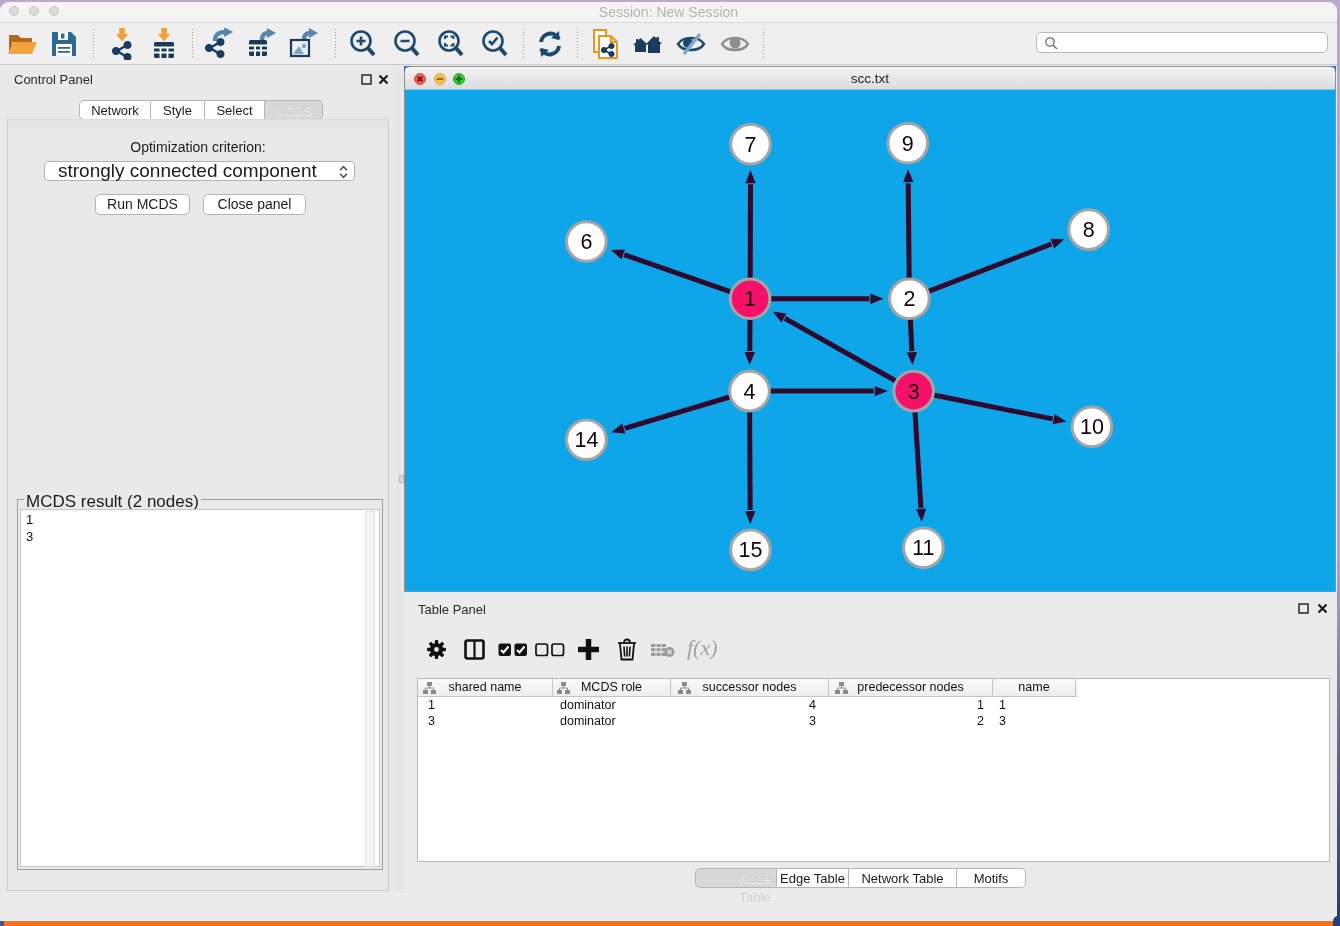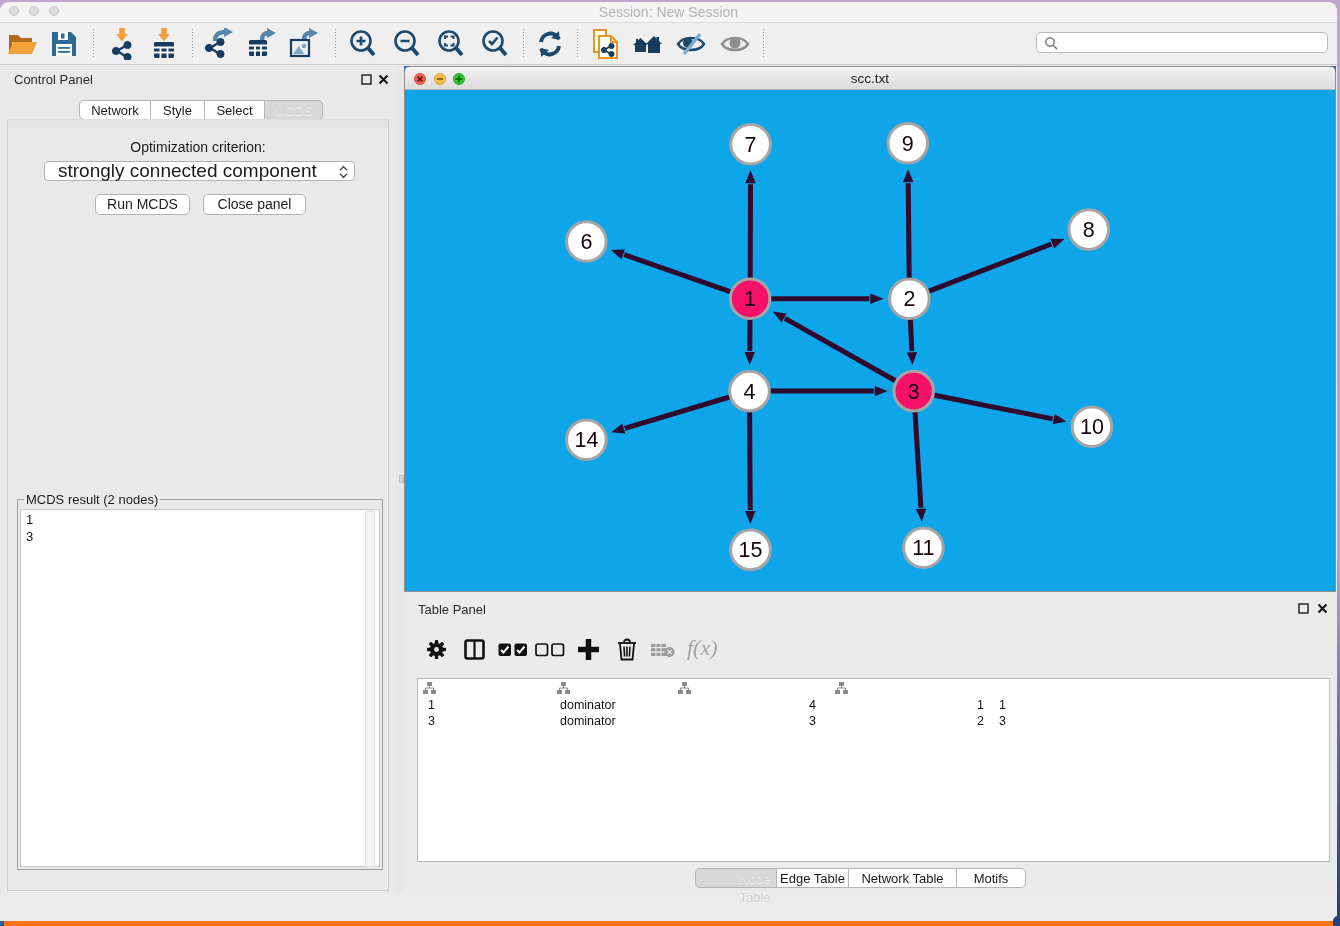--- a/index.html
+++ b/index.html
@@ -39,21 +39,21 @@
     font-size:14px; color:#1c1c1c; }
   #optselect { position:absolute; left:44px; top:95px; width:311px; height:20px; background:#fff;
     border:1px solid #b4b4b4; border-radius:4px; font-size:19px; color:#1c1c1c; line-height:18px;
     padding-left:13px; }
   .btn { position:absolute; height:21px; background:#fff; border:1px solid #b4b4b4;
     border-radius:5px; font-size:14px; color:#1c1c1c; text-align:center; line-height:19px; }
   
   #mcdsbox { position:absolute; left:17px; top:433px; width:366px; height:371px;
     border:1px solid #9d9d9d; }
   #mcdslegend { position:absolute; left:6px; top:-8px; background:#e9e9e9; padding:0 2px;
-    font-size:13px; color:#1c1c1c; }
+    font-size:17px; color:#1c1c1c; }
   #mcdsinner { position:absolute; left:2px; top:9px; width:360px; height:358px; background:#fff;
     border:1px solid #c7c7c7; font-size:13px; color:#111; line-height:16.5px; padding:2px 0 0 5px; }
   #mcdsscroll { position:absolute; right:4px; top:1px; width:10px; height:356px;
     background:#f4f4f4; border:1px solid #e2e2e2; }
   
   #vdivider { position:absolute; left:396px; top:64px; width:8px; height:827px; background:#e7e7e7; }
   
   #netwin { position:absolute; left:404px; top:64px; width:932px; height:526px;
     background:#0ea5e9; border:1px solid #8e8e8e; border-radius:4px 4px 0 0; }
   #nettitle { position:absolute; left:0; top:0; width:100%; height:23px;
@@ -449,20 +449,27 @@
           <line x1="0" y1="4.7" x2="15" y2="4.7"></line>
             <line x1="0" y1="9" x2="15" y2="9"></line>
         </g>
         <circle cx="18.5" cy="9" r="5" fill="#9b9b9b"></circle>
         <path d="M16.5 7 L20.5 11 M20.5 7 L16.5 11" stroke="#e8e8e8" stroke-width="1.4"></path>
       </svg>
 
       <div style="position:absolute; left:270px; top:5px; font-family:'Liberation Serif',serif; font-style:italic; font-size:22px; color:#a2a2a2;">f(x)</div>
     </div>
     <div id="ttable">
+      <div id="thead" style="width:659px;">
+        <div class="th" style="left:0; width:135px;">shared name</div>
+        <div class="th" style="left:135px; width:118px;">MCDS role</div>
+        <div class="th" style="left:253px; width:158px;">successor nodes</div>
+        <div class="th" style="left:411px; width:164px;">predecessor nodes</div>
+        <div class="th" style="left:575px; width:83px;">name</div>
+      </div>
       <svg class="colicon" style="position:absolute; left:5px; top:3px;" width="13" height="12" viewBox="0 0 13 12">
           <g fill="#8a8a8a">
             <rect x="4" y="0" width="5" height="4"></rect>
             <rect x="0" y="8" width="5" height="4"></rect>
             <rect x="8" y="8" width="5" height="4"></rect>
             <path d="M6.5 4 V6 M2.5 8 V6 H10.5 V8" fill="none" stroke="#8a8a8a" stroke-width="1"></path>
           </g>
         </svg>
       <svg class="colicon" style="position:absolute; left:139px; top:3px;" width="13" height="12" viewBox="0 0 13 12">
           <g fill="#8a8a8a">

